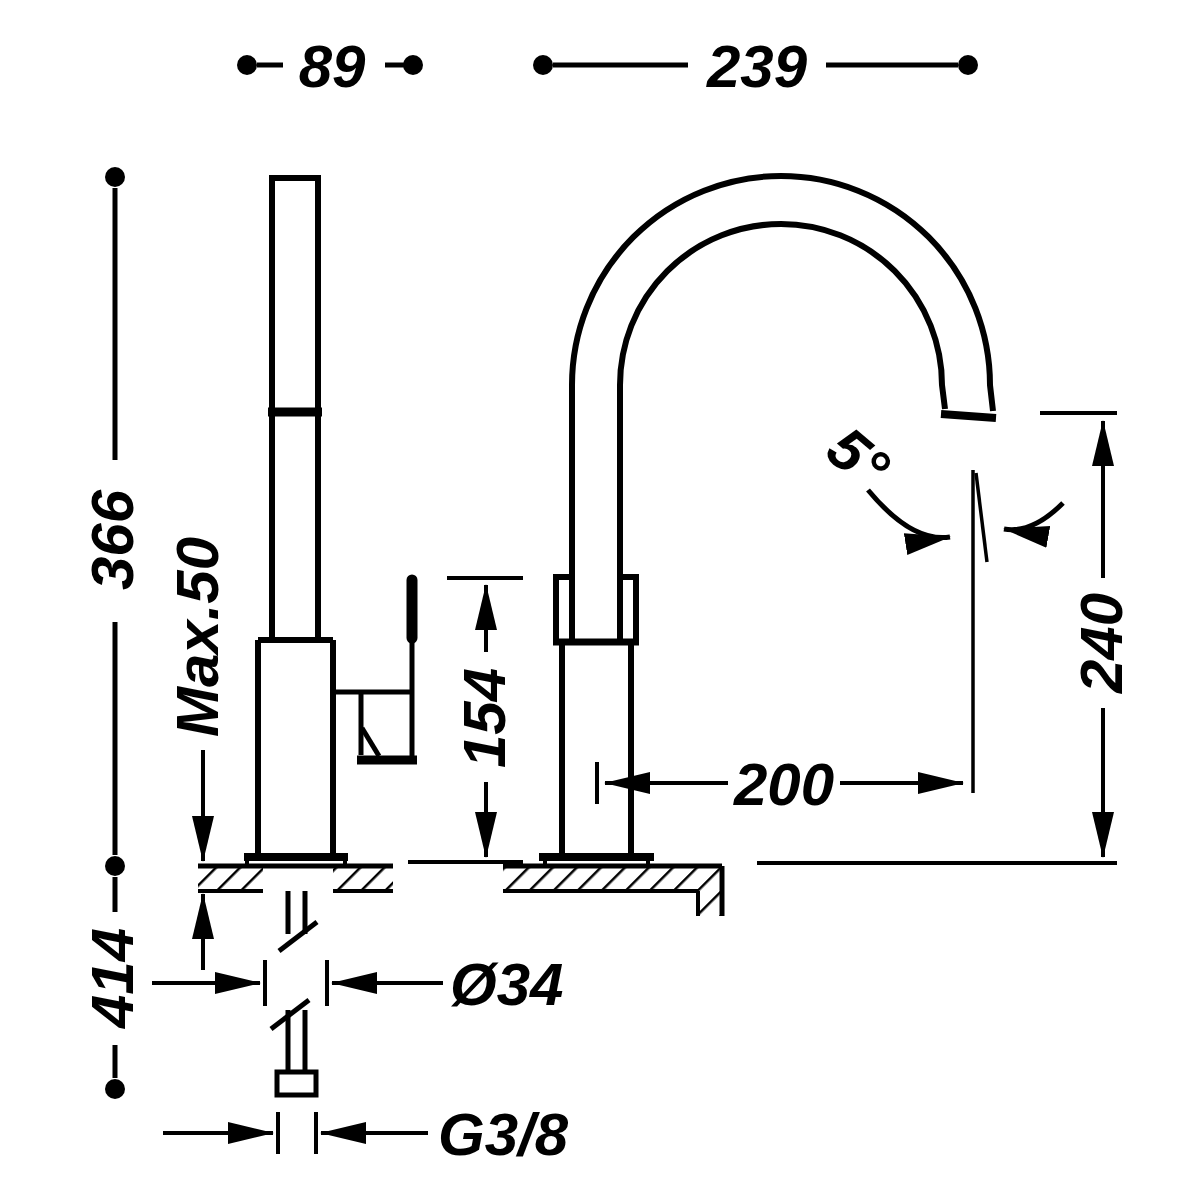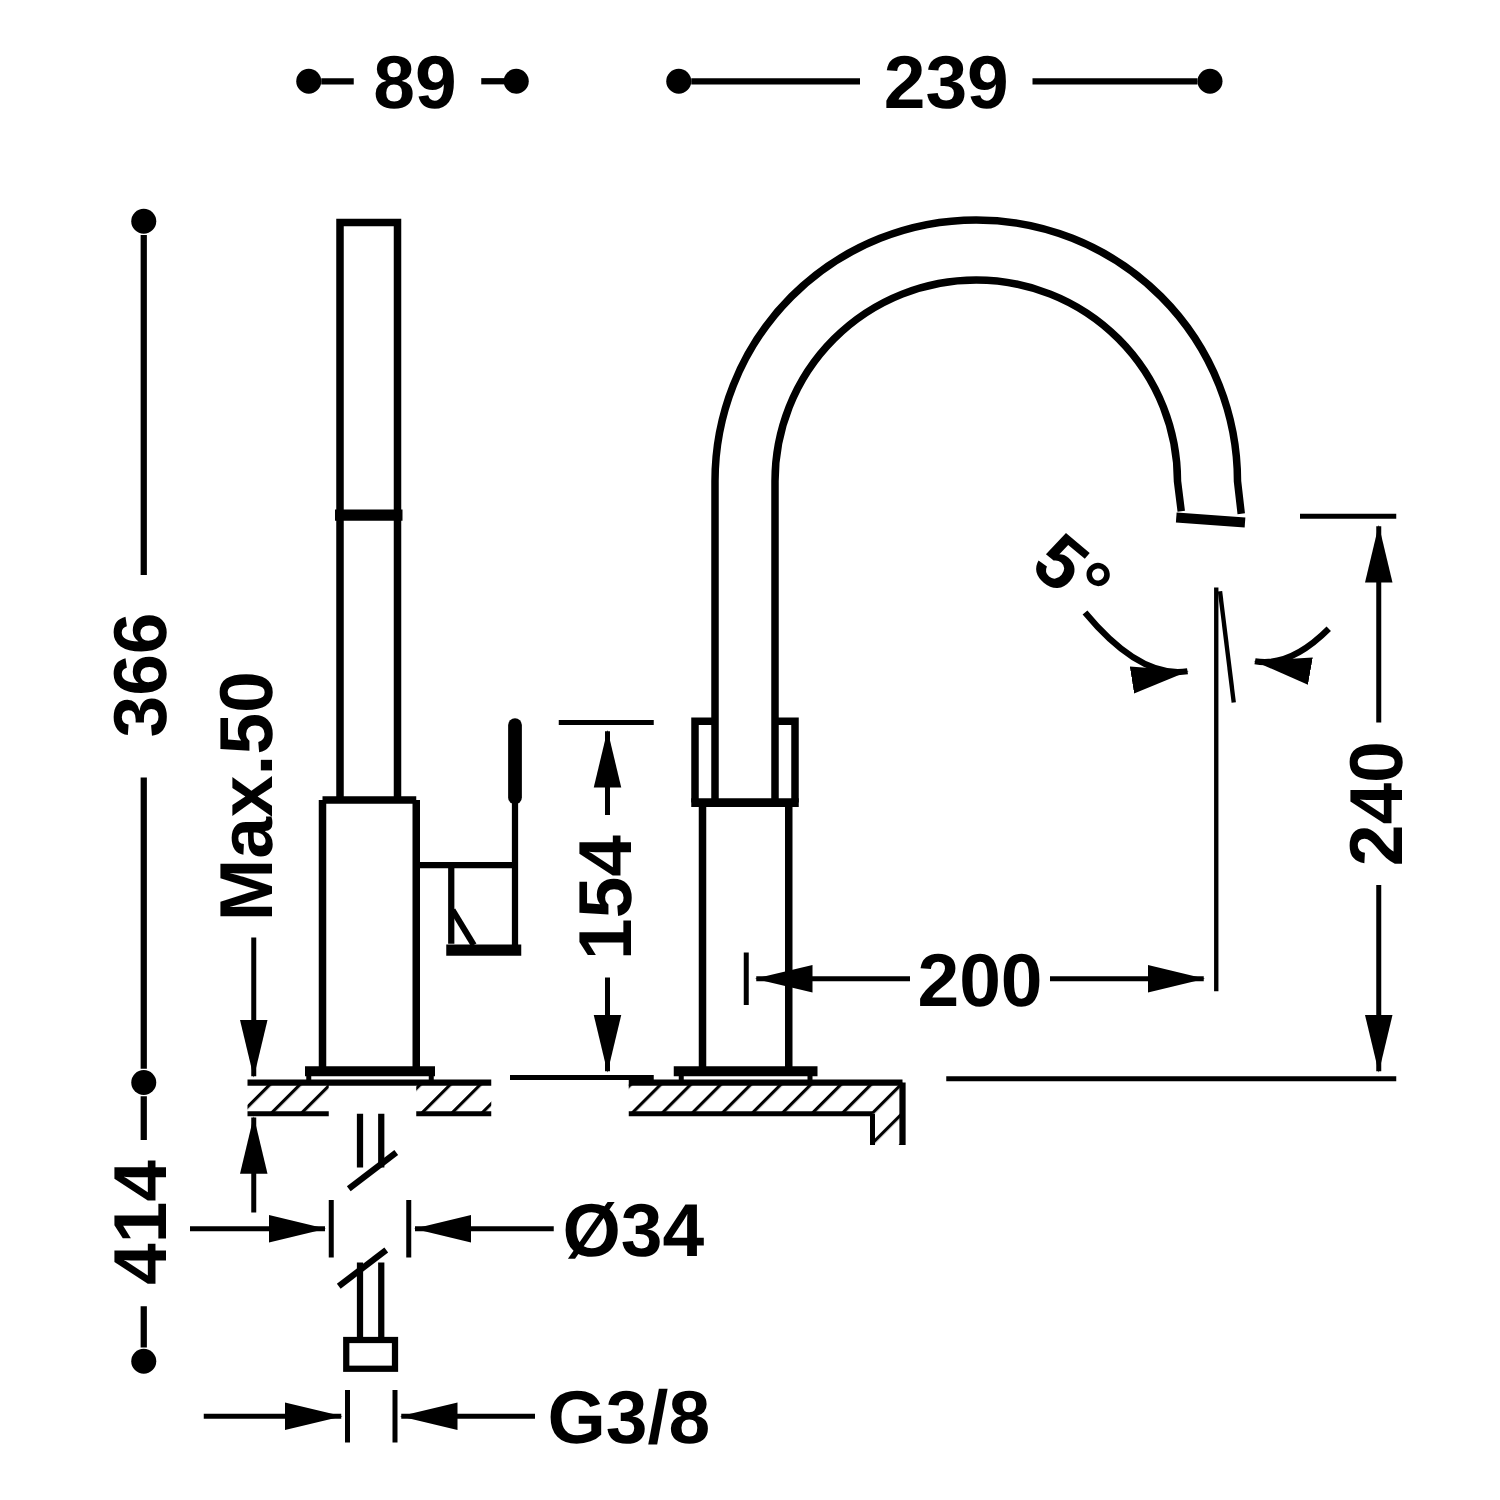--- a/index.html
+++ b/index.html
@@ -1,16 +1,16 @@
 <!DOCTYPE html>
 <html><head>
 <meta charset="utf-8">
 <style>
   html, body { margin: 0; padding: 0; background: #ffffff; }
-  .stage { width: 1200px; height: 1200px; margin: 0 auto; background: #ffffff; }
+  .stage { width: 1200px; height: 1200px; margin: 0 auto; background: #ffffff; font-style: italic; }
   svg { display: block; }
   
   path, line, rect.outline { stroke: #000000; fill: none; stroke-linecap: butt; }
   .s3 { stroke-width: 3.5; }
   .s4 { stroke-width: 4; }
   .s5 { stroke-width: 5; }
   .s6 { stroke-width: 6; }
   .s7 { stroke-width: 7; }
   .s8 { stroke-width: 8; }
   .s9 { stroke-width: 9; }

